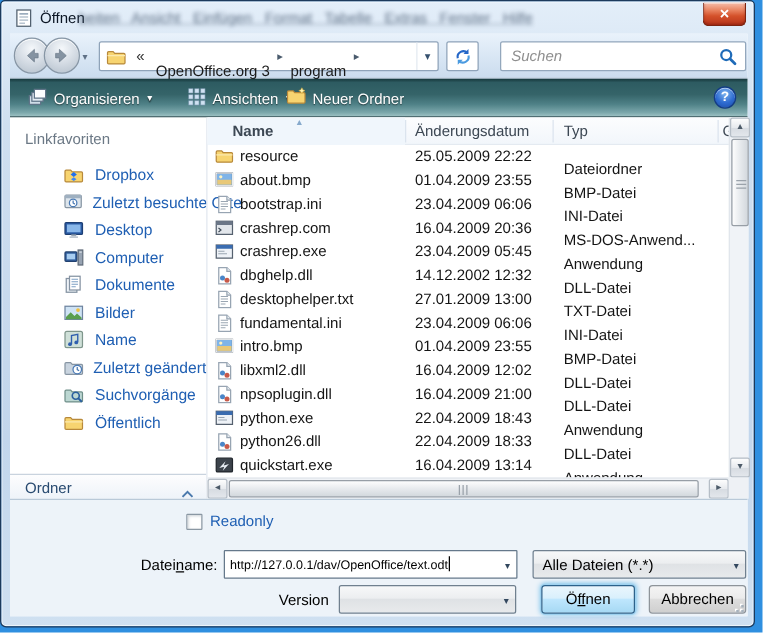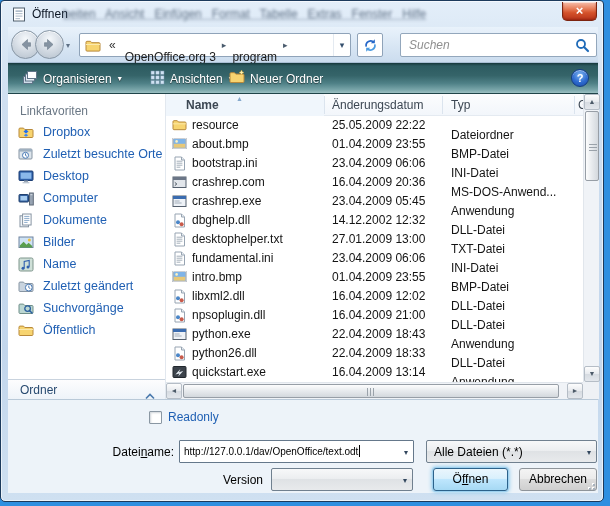--- a/index.html
+++ b/index.html
@@ -62,21 +62,21 @@
   .help-circle { width:18px; height:18px; border-radius:50%;
     background:radial-gradient(circle at 50% 30%,#7db4ef 0%,#2e6bd0 55%,#1b4ba6 100%);
     border:1px solid #143d85; color:#fff; font-size:11px; font-weight:bold; text-align:center; line-height:17px;
     box-shadow:inset 0 1px 0 rgba(255,255,255,.5); }
 
   
   .main { position:absolute; left:0; top:67px; width:590px; height:305px; background:#fff; }
   .sidebar { position:absolute; left:0; top:0; width:157px; height:305px; }
   .sb-header { position:absolute; left:12px; top:10px; font-size:12px; color:#6b7885; }
   .sb-items { position:absolute; left:0; top:31px; width:157px; }
-  .sb-item { height:22px; display:flex; align-items:flex-start; cursor:default; }
+  .sb-item { height:22px; display:flex; align-items:flex-end; cursor:default;padding-left:33px; }
   .sb-item .sb-ic { width:18px; margin-left:10px; display:inline-flex; }
   .sb-item .sb-label { margin-left:7px; font-size:12.5px; color:#1f5fb3; white-space:nowrap; }
   .sb-footer { position:absolute; left:0; bottom:0; width:157px; height:20px;
     background:linear-gradient(180deg,#fdfdfe,#eef3f9); border-top:1px solid #c9d3de; }
   .sb-footer-label { position:absolute; left:12px; top:3px; font-size:12px; color:#284a70; }
   .sb-footer-chev { position:absolute; right:10px; top:6px; }
 
   .list { position:absolute; left:157px; top:0; width:433px; height:305px; border-left:1px solid #e2e8ef; }
   .list-header { position:absolute; left:0; top:0; width:433px; height:22px;
     background:linear-gradient(180deg,#fcfdfe,#f2f6fb); border-bottom:1px solid #e4eaf1; font-size:12px; color:#3c4753; }

